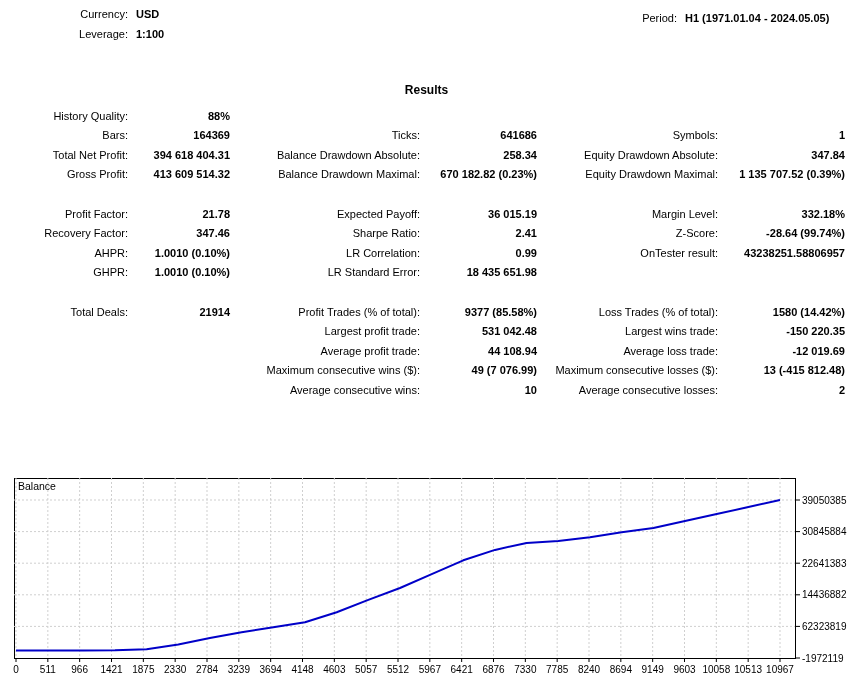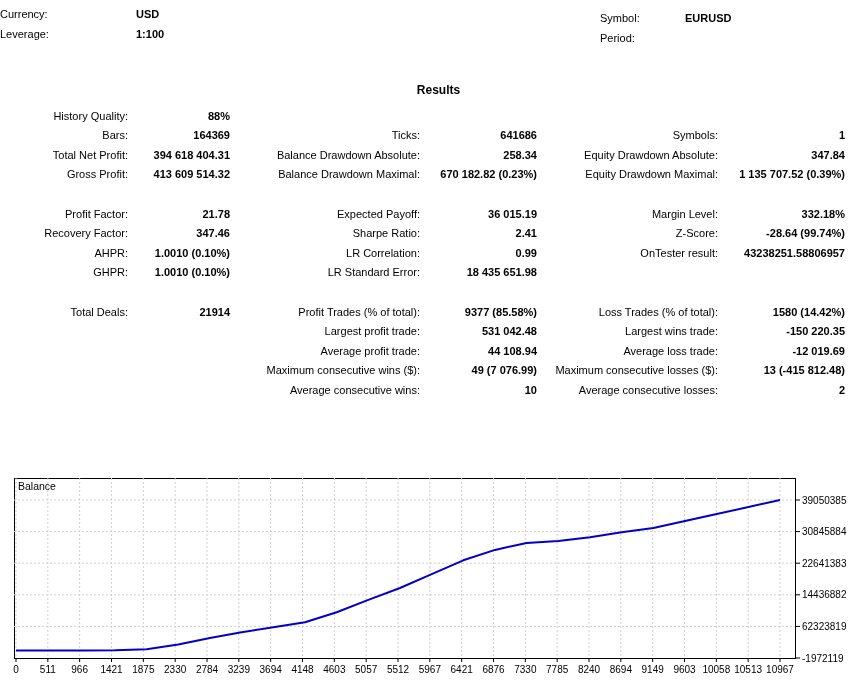--- a/index.html
+++ b/index.html
@@ -2,28 +2,28 @@
 <html><head>
 <meta charset="utf-8">
 <style>
   html,body{margin:0;padding:0;}
   body{
     width:861px;height:680px;background:#ffffff;color:#000;
     font-family:"Liberation Sans","DejaVu Sans",sans-serif;font-size:11px;
     position:relative;overflow:hidden;
   }
   .hdr-row{display:flex;line-height:20px;}
-  .lbl{}
+  .lbl{text-align:right;}
   .val{font-weight:bold;padding-left:8px;white-space:pre;}
   #header-left{position:absolute;top:4px;left:0;}
   #header-left .lbl{width:128px;}
   #header-right{position:absolute;top:8px;left:600px;}
   #header-right .lbl{width:77px;}
   #results-title{
-    position:absolute;top:83px;left:16px;width:845px;text-align:center;
+    position:absolute;top:83px;left:4px;width:845px;text-align:center;
     font-weight:bold;font-size:12px;
   }
   #stats{position:absolute;top:102px;left:0;}
   .srow{display:flex;height:19.6px;align-items:flex-end;}
   .gap{height:19.6px;}
   .cell{text-align:right;white-space:pre;overflow:visible;}
   .v{font-weight:bold;}
   .c1l{width:128px;}.c1v{width:102px;}
   .c2l{width:190px;}.c2v{width:117px;}
   .c3l{width:181px;}.c3v{width:127px;}
@@ -39,25 +39,22 @@
     <span class="val">USD</span>
   </div>
   <div class="hdr-row">
     <span class="lbl">Leverage:</span>
     <span class="val">1:100</span>
   </div>
 </div>
 
 <div id="header-right">
   <div class="hdr-row">
-    <span class="lbl">Symbol:</span>
-    <span class="val">EURUSD</span>
-  </div>
-  <div class="hdr-row">
     <span class="lbl">Period:</span>
+    <span class="val">H1 (1971.01.04 - 2024.05.05)</span>
   </div>
 </div>
 
 <div id="results-title">Results</div>
 
 <div id="stats">
     <div class="srow">
       <span class="cell c1l">History Quality:</span>
       <span class="cell c1v v">88%</span>
       <span class="cell c2l"></span>

